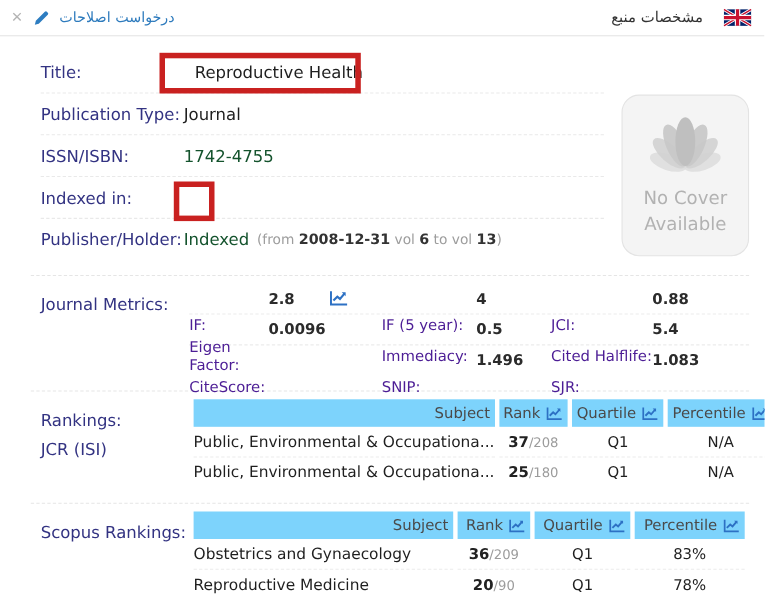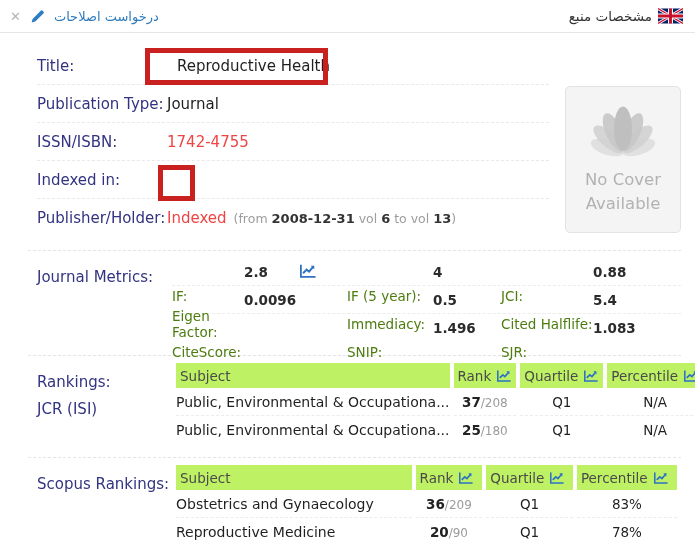--- a/index.html
+++ b/index.html
@@ -22,76 +22,76 @@
     background: #fff;
   }
   .topbar-left { display: flex; align-items: center; gap: 9px; }
   .close-x {
     color: #b4b4b4; font-weight: bold; font-size: 13px; line-height: 1;
     cursor: pointer;
   }
   .pencil { display: inline-flex; cursor: pointer; }
   .request-link { color: #2e7bbd; font-size: 13px; text-decoration: none; }
   .topbar-right {
-    margin-left: auto; display: flex; align-items: flex-start; gap: 6px;
+    margin-left: auto; display: flex; align-items: flex-start; gap: 19px;
     font-size: 13.5px; color: #333;
   }
   .flag { display: inline-flex; line-height: 0; }
   
   .content { position: relative; padding: 14px 14px 0 37px; }
   .rows-top { margin-right: 132px; }
   .field-row {
     display: flex; align-items: center; height: 38px;
     border-bottom: 1px dashed #e9e9e9;
     white-space: nowrap;
   }
   .field-row.last { border-bottom: none; }
   .field-label { width: 130px; flex-shrink: 0; color: #333382; }
   .field-value { color: #1f1f1f; }
-  a.lnk { color: #ef4444; text-decoration: none; }
+  a.lnk { color: #14532d; text-decoration: none; }
   .comma { color: #333; margin-right: 4px; }
   .pub-details { font-size: 12.5px; color: #9d9d9d; margin-left: 7px; }
   .pub-details b { color: #333; font-size: 13px; font-weight: bold; }
   .divider { border-bottom: 1px dashed #e5e5e5; margin: 13px 0 0 -9px; }
   
   .section { display: flex; padding-top: 7px; }
   .section-label { width: 135px; flex-shrink: 0; color: #333382; padding-top: 6px; line-height: 27px; }
   .metrics-grid { flex: 1; }
   .metric-row {
     display: flex; align-items: center; height: 28px;
     border-bottom: 1px dashed #ececec; font-size: 13.5px;
   }
   .metric-row.last { border-bottom: none; }
-  .m-lbl { color: #4d7c0f; margin-top: 48px; }
+  .m-lbl { color: #4c1d95; margin-top: 48px; }
   .m-val { color: #2b2b2b; font-weight: bold; }
   .w-l1 { width: 72px; } .w-v1 { width: 55px; } .w-ic { width: 48px; }
   .w-l2 { width: 86px; } .w-v2 { width: 68px; }
   .w-l3 { width: 92px; } .w-v3 { flex: 1; }
   .trend { display: inline-flex; cursor: pointer; vertical-align: -2px; }
   
   .rank-table { flex: 1; border-collapse: separate; border-spacing: 4px 0; font-size: 13.5px; }
   .rank-table th {
-    background: #bef264; color: #4a4a4a; font-weight: normal;
-    height: 25px; padding: 0 4px; text-align: left;
+    background: #7dd3fc; color: #4a4a4a; font-weight: normal;
+    height: 25px; padding: 0 4px; text-align: right;
   }
   .rank-table td { height: 28px; text-align: center; color: #1f1f1f; }
   .rank-table tr.sep td { border-bottom: 1px dashed #ececec; }
   .rank-table td.subj { text-align: left; font-size: 14px; white-space: nowrap; }
   .col-subj { width: 226px; } .col-rank { width: 64px; }
   .col-quart { width: 76px; } .col-pct { width: 96px; }
   .rank-num { font-weight: bold; color: #222; }
   .rank-den { color: #9b9b9b; font-size: 12px; }
   .na { color: #c3c3c3; }
   .pct-val { color: #222; }
   .th-inner { display: inline-flex; align-items: center; gap: 5px; }
   
   .cover {
     position: absolute; top: 53px; right: 14px;
     width: 116px; height: 147px;
-    background: #f4f4f4; border: 1px solid #e3e3e3; border-radius: 5px;
+    background: #f4f4f4; border: 1px solid #e3e3e3; border-radius: 16px;
     text-align: center; color: #b2b2b2; font-size: 16.5px; line-height: 1.45;
   }
   .cover .lotus { margin-top: 16px; }
   
   .redbox {
     position: absolute; border: 5px solid #c92120;
     background: transparent; z-index: 5; pointer-events: none;
   }
   .redbox-title { left: 145px; top: 48px; width: 183px; height: 37px; }
   .redbox-isi  { left: 158px; top: 165px; width: 37px; height: 36px; }

